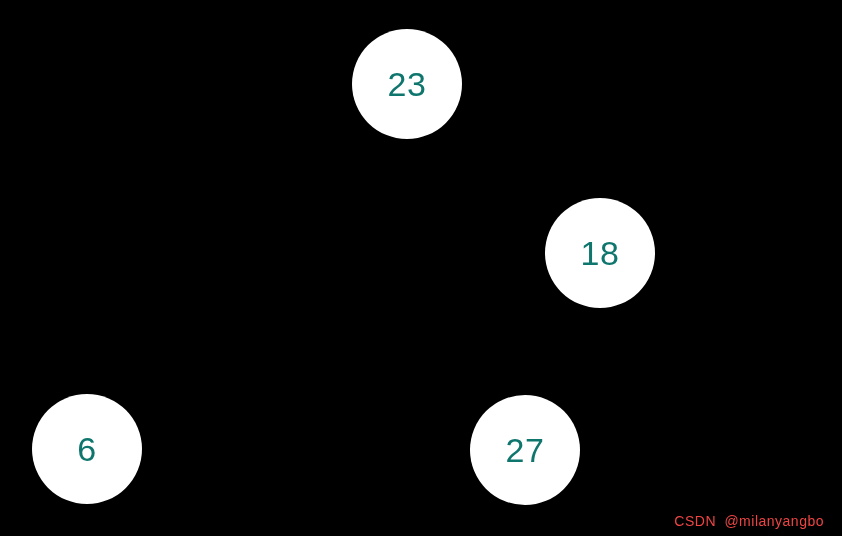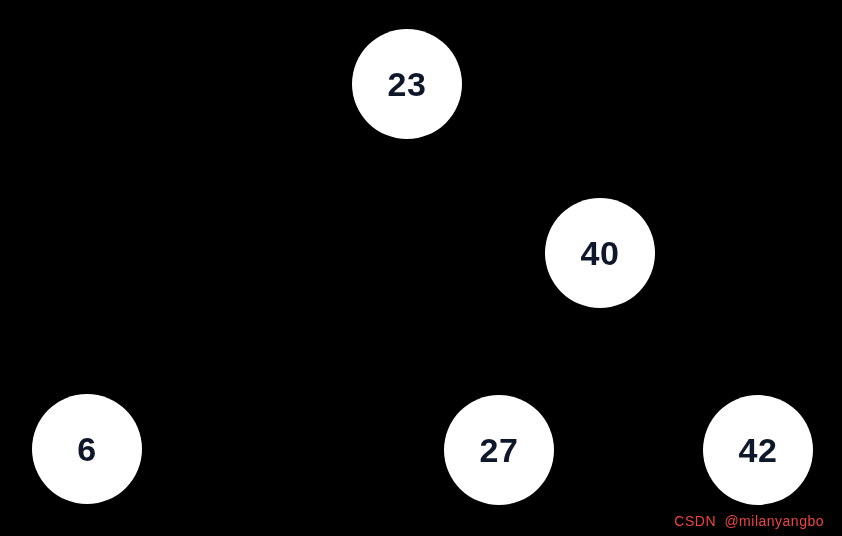--- a/index.html
+++ b/index.html
@@ -19,33 +19,33 @@
     position: absolute;
     width: 110px;
     height: 110px;
     border-radius: 50%;
     background: #ffffff;
     display: flex;
     align-items: center;
     justify-content: center;
   }
   .tree-node .node-value {
-    color: #0f172a;
+    color: #0f766e;
     font-size: 34px;
-    font-weight: 700;
+    font-weight: 400;
     line-height: 1;
     letter-spacing: 0.5px;
   }
   
   .pos-root   { left: 352px; top: 29px;  }  
   .pos-l2-a   { left: 168px; top: 198px; }  
   .pos-l2-b   { left: 545px; top: 198px; }  
   .pos-l3-a   { left: 32px;  top: 394px; }  
   .pos-l3-b   { left: 237px; top: 395px; }  
-  .pos-l3-c   { left: 444px; top: 395px; }  
+  .pos-l3-c   { left: 470px; top: 395px; }  
   .pos-l3-d   { left: 703px; top: 395px; }  
 
   .watermark {
     position: absolute;
     right: 18px;
     bottom: 7px;
     color: #ef4444;
     font-size: 14px;
     letter-spacing: 0.5px;
     word-spacing: 4px;
@@ -56,31 +56,28 @@
 <body>
 
 <div class="canvas">
 
   <div class="tree-node pos-root">
     <span class="node-value">23</span>
   </div>
 
 
   <div class="tree-node pos-l2-b">
-    <span class="node-value">40</span>
+    <span class="node-value">18</span>
   </div>
 
   <div class="tree-node pos-l3-a">
     <span class="node-value">6</span>
   </div>
 
 
   <div class="tree-node pos-l3-c">
     <span class="node-value">27</span>
   </div>
 
-  <div class="tree-node pos-l3-d">
-    <span class="node-value">42</span>
-  </div>
 
   <div class="watermark">CSDN @milanyangbo</div>
 
 </div>
 
 </body></html>

